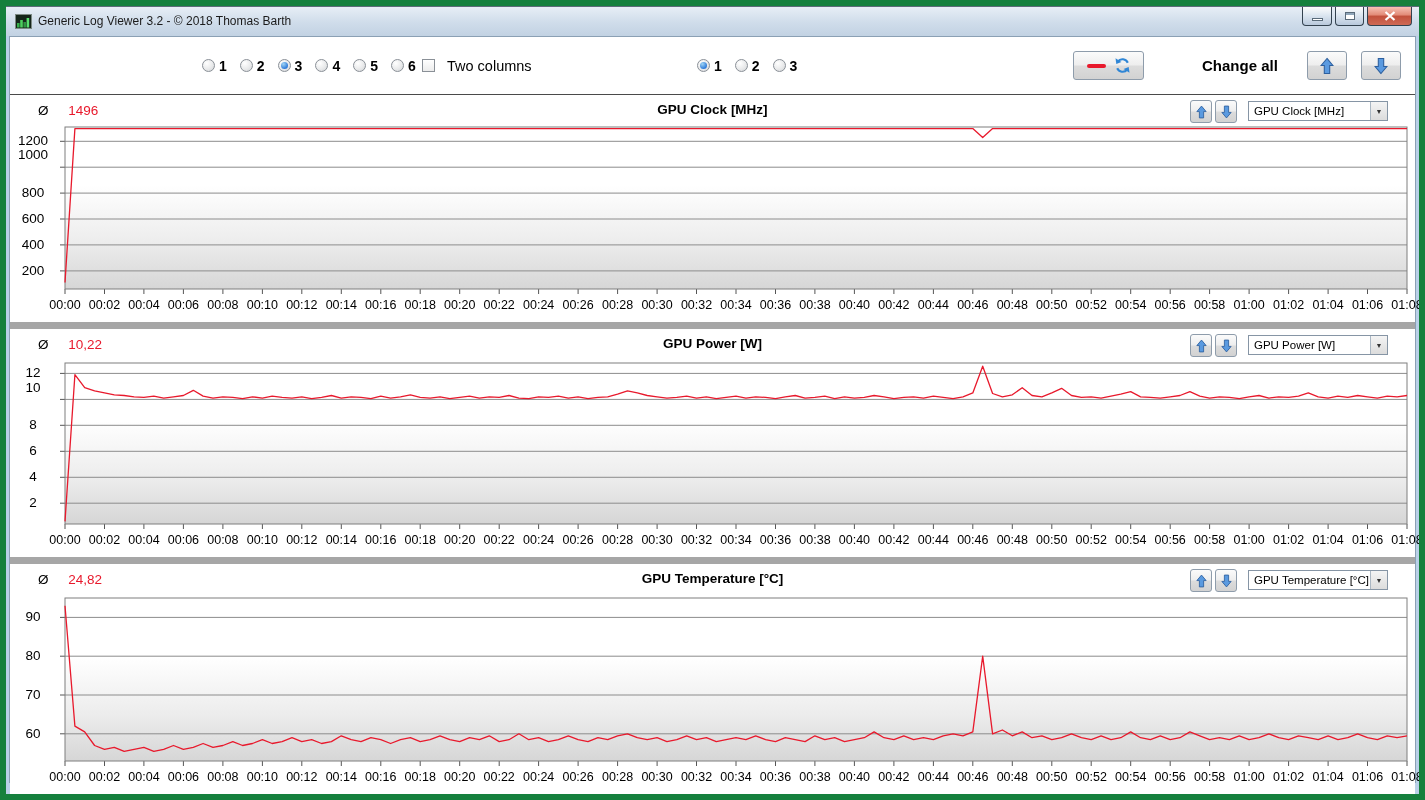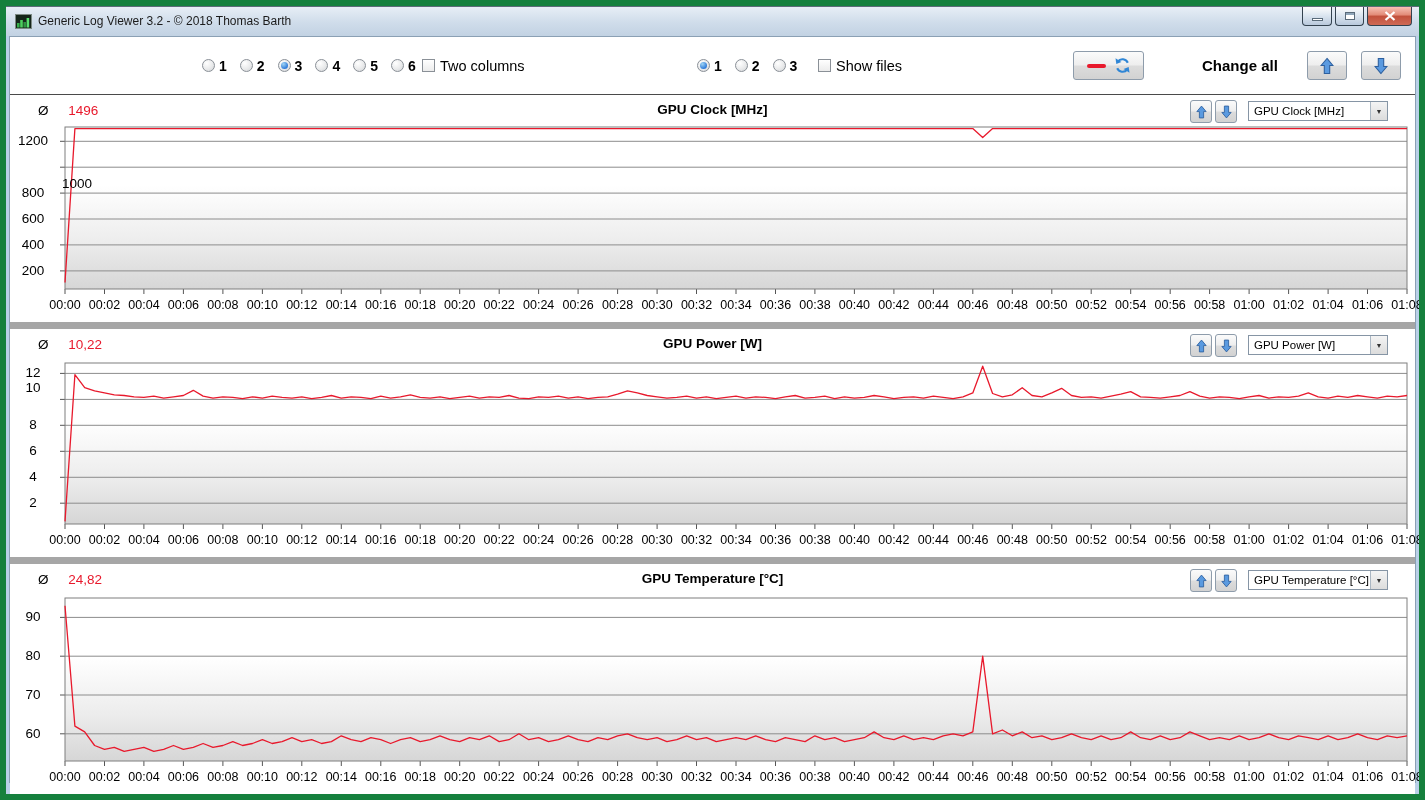--- a/index.html
+++ b/index.html
@@ -28,21 +28,21 @@
   .blabel { font-weight:bold; font-size:15px; color:#000; }
   .radio-item { display:inline-flex; align-items:center; margin-right:13px; }
   .radio { width:13px; height:13px; border-radius:50%; border:1px solid #8a9097;
     background:radial-gradient(circle at 35% 30%, #ffffff 0%, #e9eaeb 55%, #cfd2d5 100%); position:relative; }
   .radio.sel::after { content:""; position:absolute; left:2px; top:2px; width:7px; height:7px; border-radius:50%;
     background:radial-gradient(circle at 35% 30%, #9fd4f5, #2f7bd9 70%); }
   .radio-label { font-weight:bold; font-size:14px; margin-left:4px; }
   .cb-item { display:inline-flex; align-items:center; }
   .cb-box { width:13px; height:13px; border:1px solid #8a9097; background:linear-gradient(#fff,#ececec); position:relative; }
   .cb-box.checked::after { content:"✔"; position:absolute; left:0px; top:-3px; font-size:13px; color:#21426e; }
-  .cb-label { font-size:14.5px; margin-left:5px; }
+  .cb-label { font-size:14.5px; margin-left:12px; }
   .cb-label.bold { font-weight:bold; }
   .tbtn { position:absolute; top:14px; height:29px; border:1px solid #8e9cab; border-radius:3px;
     background:linear-gradient(#fbfbfb,#eeeeee 48%,#dcdcdc 52%,#d2d2d2); display:flex; align-items:center; justify-content:center; gap:8px; }
   .dash { width:19px; height:4px; border-radius:2px; background:#e8192c; }
 
   
   .panels { position:absolute; left:0; right:0; top:57px; bottom:0; border-top:1px solid #4a4a4a; background:#fff; }
   .panel { position:relative; background:#fff; }
   .splitter { height:7px; background:#a6a6a6; }
   .avg { position:absolute; left:28px; top:8px; font-size:13.5px; }
@@ -130,24 +130,20 @@
           </span>
           <span class="radio-item">
             <span class="radio"></span>
             <span class="radio-label">2</span>
           </span>
           <span class="radio-item">
             <span class="radio"></span>
             <span class="radio-label">3</span>
           </span>
         </div>
-      <div class="titem cb-item" style="left:808px">
-        <span class="cb-box" id="cbShowFiles"></span>
-        <span class="cb-label">Show files</span>
-      </div>
       <div class="tbtn" style="left:1063px; width:71px">
         <span class="dash"></span>
         <svg width="17" height="17" viewBox="0 0 16 16">
           <path d="M13 5.4 A5.6 5.6 0 0 0 3.6 4.1" fill="none" stroke="#2f86d6" stroke-width="2"></path>
           <polygon points="1.4,1.2 2.2,6.6 7,4.6" fill="#2f86d6"></polygon>
           <path d="M3 10.6 A5.6 5.6 0 0 0 12.4 11.9" fill="none" stroke="#2f86d6" stroke-width="2"></path>
           <polygon points="14.6,14.8 13.8,9.4 9,11.4" fill="#2f86d6"></polygon>
         </svg>
       </div>
       <div class="titem blabel" style="left:1192px">Change all</div>
@@ -234,21 +230,21 @@
               <line x1="1263.1" y1="162" x2="1263.1" y2="167" stroke="#555" stroke-width="1"></line>
               <line x1="1302.5" y1="162" x2="1302.5" y2="167" stroke="#555" stroke-width="1"></line>
               <line x1="1342.0" y1="162" x2="1342.0" y2="167" stroke="#555" stroke-width="1"></line>
               <rect x="0" y="0" width="1342" height="162" fill="none" stroke="#7f7f7f" stroke-width="1"></rect>
               <polyline points="0.0,155.5 9.9,1.6 19.7,1.6 29.6,1.6 39.5,1.6 49.3,1.6 59.2,1.6 69.1,1.6 78.9,1.6 88.8,1.6 98.7,1.6 108.5,1.6 118.4,1.6 128.3,1.6 138.1,1.6 148.0,1.6 157.9,1.6 167.8,1.6 177.6,1.6 187.5,1.6 197.4,1.6 207.2,1.6 217.1,1.6 227.0,1.6 236.8,1.6 246.7,1.6 256.6,1.6 266.4,1.6 276.3,1.6 286.2,1.6 296.0,1.6 305.9,1.6 315.8,1.6 325.6,1.6 335.5,1.6 345.4,1.6 355.2,1.6 365.1,1.6 375.0,1.6 384.8,1.6 394.7,1.6 404.6,1.6 414.4,1.6 424.3,1.6 434.2,1.6 444.0,1.6 453.9,1.6 463.8,1.6 473.6,1.6 483.5,1.6 493.4,1.6 503.3,1.6 513.1,1.6 523.0,1.6 532.9,1.6 542.7,1.6 552.6,1.6 562.5,1.6 572.3,1.6 582.2,1.6 592.1,1.6 601.9,1.6 611.8,1.6 621.7,1.6 631.5,1.6 641.4,1.6 651.3,1.6 661.1,1.6 671.0,1.6 680.9,1.6 690.7,1.6 700.6,1.6 710.5,1.6 720.3,1.6 730.2,1.6 740.1,1.6 749.9,1.6 759.8,1.6 769.7,1.6 779.5,1.6 789.4,1.6 799.3,1.6 809.1,1.6 819.0,1.6 828.9,1.6 838.8,1.6 848.6,1.6 858.5,1.6 868.4,1.6 878.2,1.6 888.1,1.6 898.0,1.6 907.8,1.6 917.7,10.6 927.6,1.6 937.4,1.6 947.3,1.6 957.2,1.6 967.0,1.6 976.9,1.6 986.8,1.6 996.6,1.6 1006.5,1.6 1016.4,1.6 1026.2,1.6 1036.1,1.6 1046.0,1.6 1055.8,1.6 1065.7,1.6 1075.6,1.6 1085.4,1.6 1095.3,1.6 1105.2,1.6 1115.0,1.6 1124.9,1.6 1134.8,1.6 1144.6,1.6 1154.5,1.6 1164.4,1.6 1174.3,1.6 1184.1,1.6 1194.0,1.6 1203.9,1.6 1213.7,1.6 1223.6,1.6 1233.5,1.6 1243.3,1.6 1253.2,1.6 1263.1,1.6 1272.9,1.6 1282.8,1.6 1292.7,1.6 1302.5,1.6 1312.4,1.6 1322.3,1.6 1332.1,1.6 1342.0,1.6" fill="none" stroke="#e8192c" stroke-width="1.3" stroke-linejoin="round"></polyline>
             </svg></div>
           <div class="ylab" style="top: 167.856px;">200</div>
           <div class="ylab" style="top: 141.936px;">400</div>
           <div class="ylab" style="top: 116.016px;">600</div>
           <div class="ylab" style="top: 90.096px;">800</div>
-          <div class="ylab" style="top: 81px; margin-left: 44px;">1000</div>
+          <div class="ylab" style="top: 52px;">1000</div>
           <div class="ylab" style="top: 38.256px;">1200</div>
           <div class="xlab" style="left: 55px; top: 203px;">00:00</div>
           <div class="xlab" style="left: 94.4706px; top: 203px;">00:02</div>
           <div class="xlab" style="left: 133.941px; top: 203px;">00:04</div>
           <div class="xlab" style="left: 173.412px; top: 203px;">00:06</div>
           <div class="xlab" style="left: 212.882px; top: 203px;">00:08</div>
           <div class="xlab" style="left: 252.353px; top: 203px;">00:10</div>
           <div class="xlab" style="left: 291.824px; top: 203px;">00:12</div>
           <div class="xlab" style="left: 331.294px; top: 203px;">00:14</div>
           <div class="xlab" style="left: 370.765px; top: 203px;">00:16</div>

